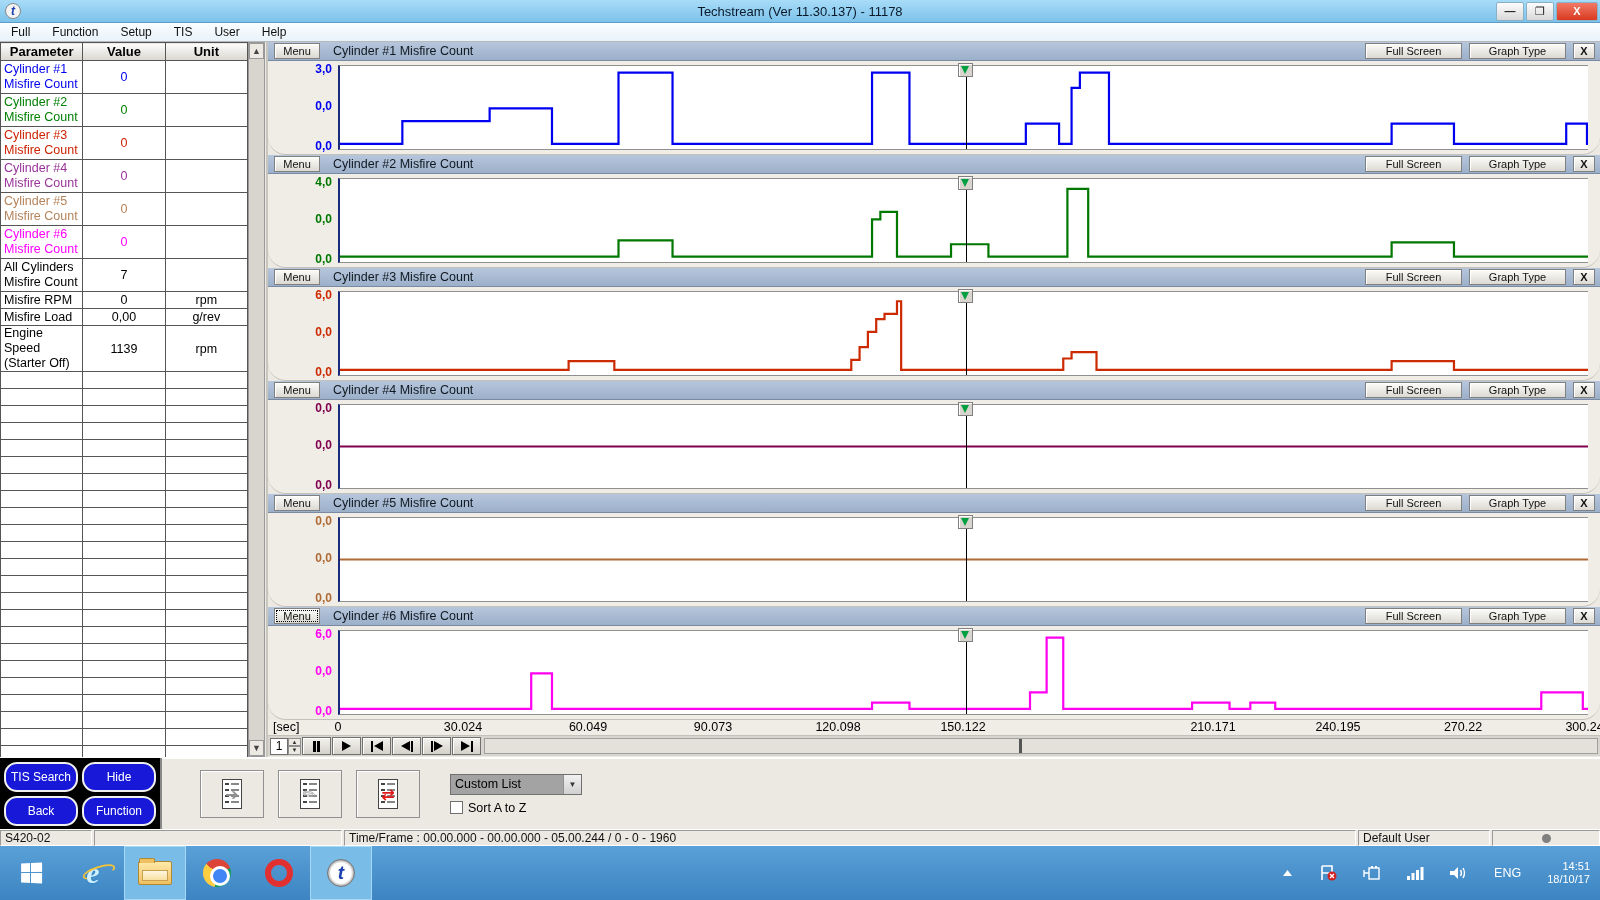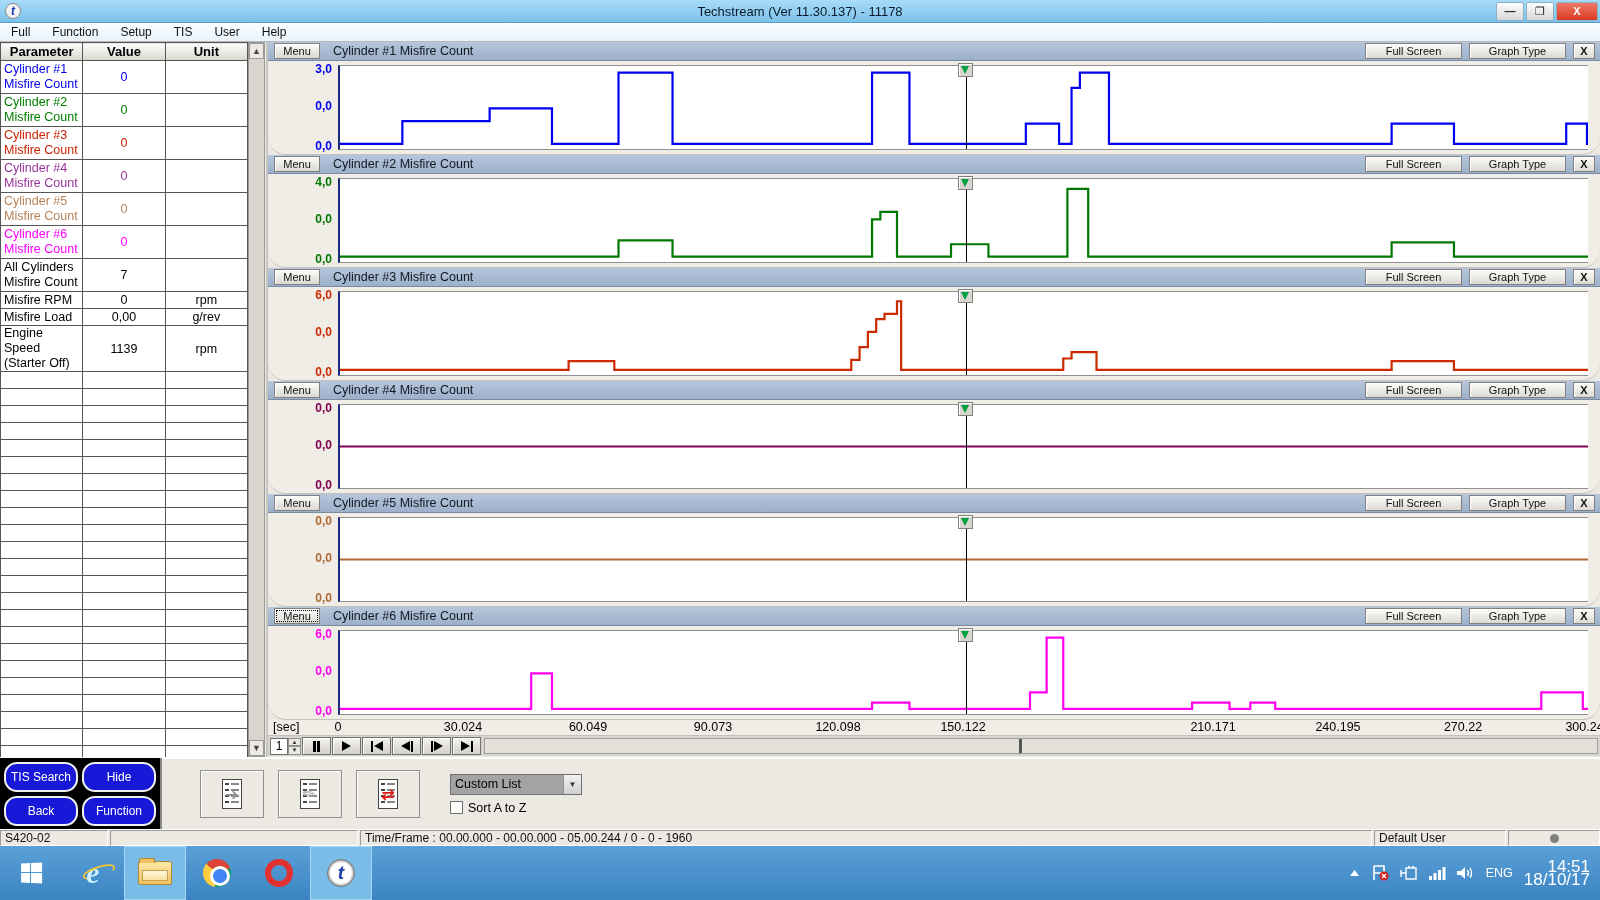--- a/index.html
+++ b/index.html
@@ -119,21 +119,21 @@
     font-size:8px; text-align:center; line-height:19px; color:#333; }
   .sortrow { display:flex; align-items:center; gap:5px; }
   .checkbox { width:13px; height:13px; background:#fff; border:1px solid #707070; }
   .sort-label { font-size:12.5px; }
 
   
   .statusbar { position:absolute; left:0; top:829px; right:0; height:17px; background:#ece9e2;
     display:flex; gap:2px; align-items:stretch; border-top:1px solid #fff; }
   .status-cell { border:1px solid; border-color:#9a9a9a #fff #fff #9a9a9a; font-size:12px;
     line-height:14px; padding:0 4px; color:#111; background:#ece9e2; white-space:nowrap; overflow:hidden; }
-  .sc-code { width:108px; }
+  .sc-code { width:92px; }
   .sc-gap { width:248px; }
   .sc-frame { width:1012px; }
   .sc-user { width:132px; }
   .sc-ind { flex:1; display:flex; align-items:center; justify-content:center; }
   .ind-dot { width:9px; height:9px; border-radius:50%; background:#808080; }
 
   
   .taskbar { position:absolute; left:0; top:846px; right:0; height:54px;
     background:linear-gradient(#5aa0d8,#3c85c2); display:flex; align-items:stretch; }
   .tb-tile { width:62px; display:flex; align-items:center; justify-content:center; }
@@ -153,24 +153,24 @@
     background:linear-gradient(#fdf6e0,#f8e0a0); border:1px solid #c8a050; }
   .chrome { width:28px; height:28px; border-radius:50%;
     background:conic-gradient(from -50deg,#db4437 0 120deg,#0f9d58 120deg 240deg,#ffcd40 240deg 360deg);
     position:relative; }
   .chrome::after { content:""; position:absolute; left:7px; top:7px; width:14px; height:14px;
     border-radius:50%; background:#4285f4; border:3px solid #fff; }
   .opera { width:28px; height:28px; border-radius:50%; border:6px solid #e23030; }
   .ts-icon { width:28px; height:28px; border-radius:50%; background:radial-gradient(#fff 55%,#b0b0b0 70%);
     border:1px solid #777; color:#1a3fae; font-weight:bold; font-style:italic; font-size:19px;
     text-align:center; line-height:26px; }
-  .tray { margin-left:auto; display:flex; align-items:center; gap:11px; padding-right:10px; color:#fff; }
+  .tray { margin-left:auto; display:flex; align-items:center; gap:26px; padding-right:10px; color:#fff; }
   .tray svg { display:block; }
   .tray-lang { font-size:12.5px; }
-  .tray-clock { text-align:right; font-size:17px; line-height:13px; }
+  .tray-clock { text-align:right; font-size:11px; line-height:13px; }
 </style>
 </head>
 <body>
 
 <div class="window">
 
   <div class="titlebar">
     <div class="app-icon">t</div>
     <div class="title-text">Techstream (Ver 11.30.137) - 11178</div>
     <div class="win-btns">

